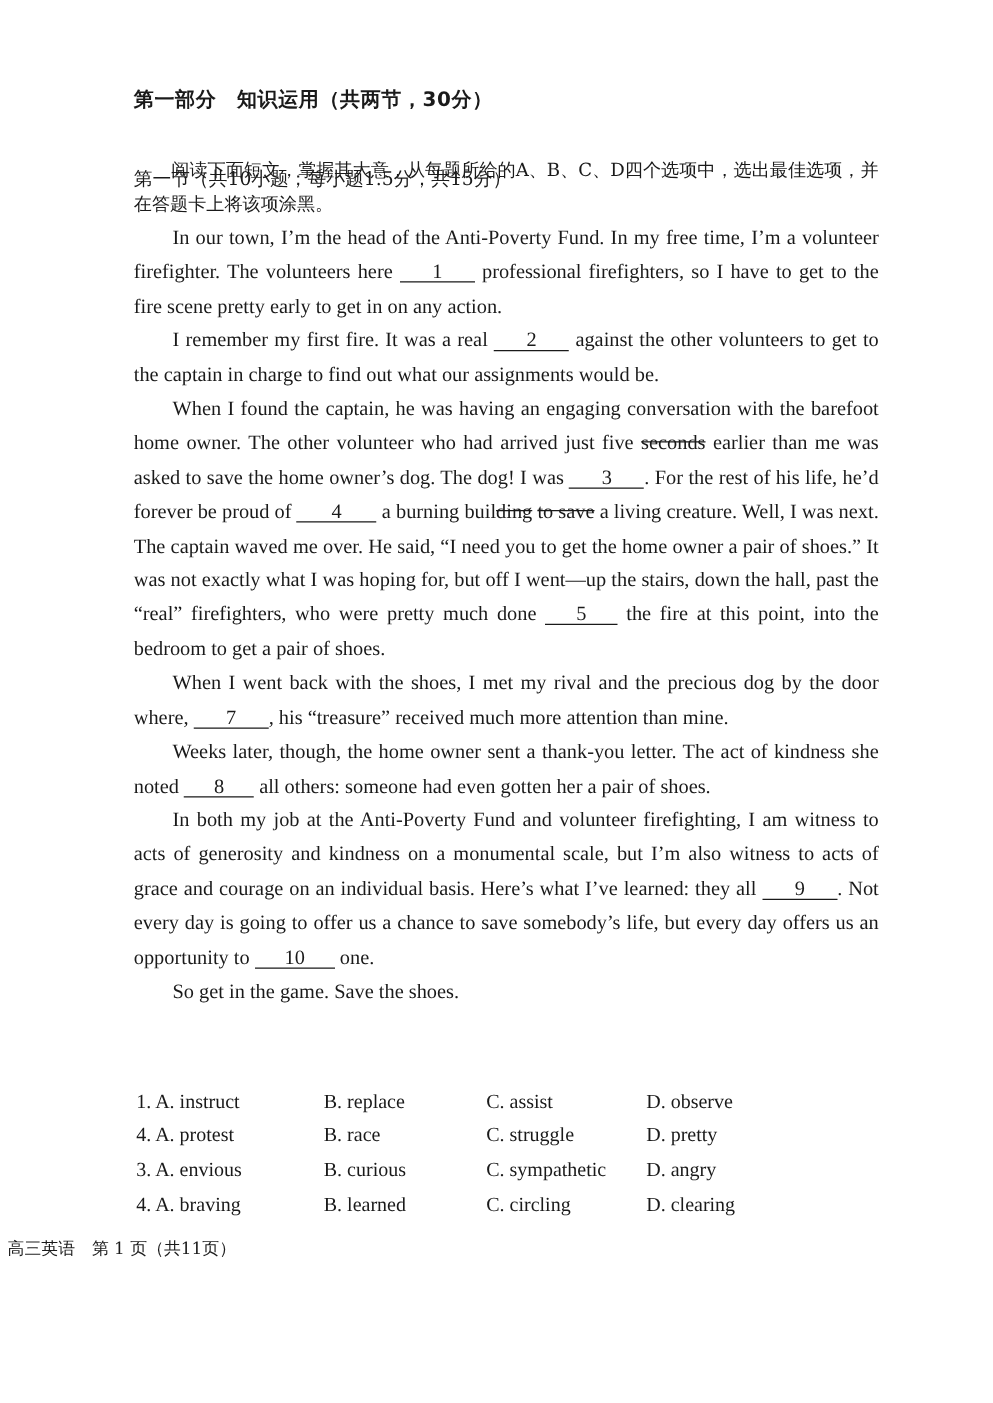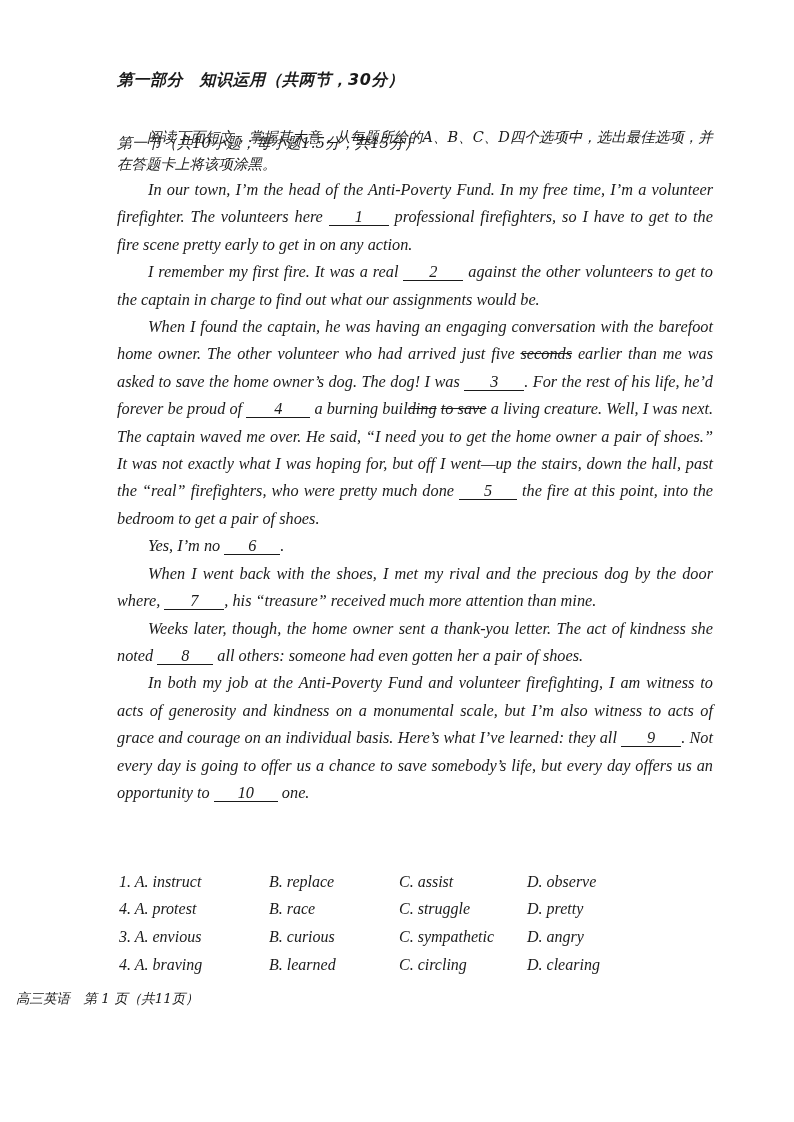--- a/index.html
+++ b/index.html
@@ -1,17 +1,17 @@
 <!DOCTYPE html>
 <html><head>
   <meta charset="utf-8">
   <style>
     html, body { margin: 0; padding: 0; background: #ffffff; }
     body { width: 794px; height: 1122px; position: relative; overflow: hidden; color: #1a1a1a; }
-    .page { position: absolute; left: 16px; top: 0; width: 720px; height: 1122px; font-style: italic; }
+    .page { position: absolute; left: 6px; top: 0; width: 720px; height: 1122px; }
     .h1 { position: absolute; left: 101px; top: 70px; font-size: 16px; font-weight: bold; letter-spacing: 0.5px; font-family: "DejaVu Sans", sans-serif; }
     .h2 { position: absolute; left: 101px; top: 98px; font-size: 15px; font-family: "DejaVu Serif", serif; margin-top: 36px; }
     .instr { position: absolute; left: 101px; top: 124px; width: 600px; font-size: 14.5px; line-height: 27px; font-family: "DejaVu Serif", serif; text-indent: 30px; }
     .body { position: absolute; left: 101px; top: 176px; width: 596px; font-family: "Liberation Serif", serif; font-size: 16.3px; line-height: 27.4px; text-align: justify; }
     .para { margin: 0; text-indent: 31px; }
     .blank { display: inline-block; text-align: center; border-bottom: 1px solid #1a1a1a; line-height: 16px; text-indent: 0; }
     .strike { text-decoration: line-through; }
     .options { position: absolute; left: 103px; top: 868px; font-family: "Liberation Serif", serif; font-size: 16px; }
     .opt-row { display: flex; height: 27.6px; align-items: center; }
     .opt { width: 130px; }
@@ -32,31 +32,29 @@
     <p class="para">
       <span>In our town, I’m the head of the Anti-Poverty Fund. In my free time, I’m a volunteer firefighter. The volunteers here </span><span class="blank" style="width:60px">1</span><span> professional firefighters, so I have to get to the fire scene pretty early to get in on any action.</span>
     </p>
     <p class="para">
       <span>I remember my first fire. It was a real </span><span class="blank" style="width:60px">2</span><span> against the other volunteers to get to the captain in charge to find out what our assignments would be.</span>
     </p>
     <p class="para">
       <span>When I found the captain, he was having an engaging conversation with the barefoot home owner. The other volunteer who had arrived just five </span><span class="strike">seconds</span><span> earlier than me was asked to save the home owner’s dog. The dog! I was </span><span class="blank" style="width:60px">3</span><span>. For the rest of his life, he’d forever be proud of </span><span class="blank" style="width:64px">4</span><span> a burning buil</span><span class="strike">ding</span><span> </span><span class="strike">to save</span><span> a living creature. Well, I was next. The captain waved me over. He said, “I need you to get the home owner a pair of shoes.” It was not exactly what I was hoping for, but off I went—up the stairs, down the hall, past the “real” firefighters, who were pretty much done </span><span class="blank" style="width:58px">5</span><span> the fire at this point, into the bedroom to get a pair of shoes.</span>
     </p>
     <p class="para">
-      <span>Yes, I’m no </span><span class="blank" style="width:56px">6</span><span>.</span>
-    </p>
-    <p class="para">
       <span>When I went back with the shoes, I met my rival and the precious dog by the door where, </span><span class="blank" style="width:60px">7</span><span>, his “treasure” received much more attention than mine.</span>
     </p>
     <p class="para">
       <span>Weeks later, though, the home owner sent a thank-you letter. The act of kindness she noted </span><span class="blank" style="width:56px">8</span><span> all others: someone had even gotten her a pair of shoes.</span>
     </p>
     <p class="para">
       <span>In both my job at the Anti-Poverty Fund and volunteer firefighting, I am witness to acts of generosity and kindness on a monumental scale, but I’m also witness to acts of grace and courage on an individual basis. Here’s what I’ve learned: they all </span><span class="blank" style="width:60px">9</span><span>. Not every day is going to offer us a chance to save somebody’s life, but every day offers us an opportunity to </span><span class="blank" style="width:64px">10</span><span> one.</span>
     </p>
+    <p class="para">So get in the game. Save the shoes.</p>
   </div>
 
   <div class="options">
     <div class="opt-row">
       <span class="opt a">1. A. instruct</span>
       <span class="opt">B. replace</span>
       <span class="opt c">C. assist</span>
       <span class="opt">D. observe</span>
     </div>
     <div class="opt-row">

